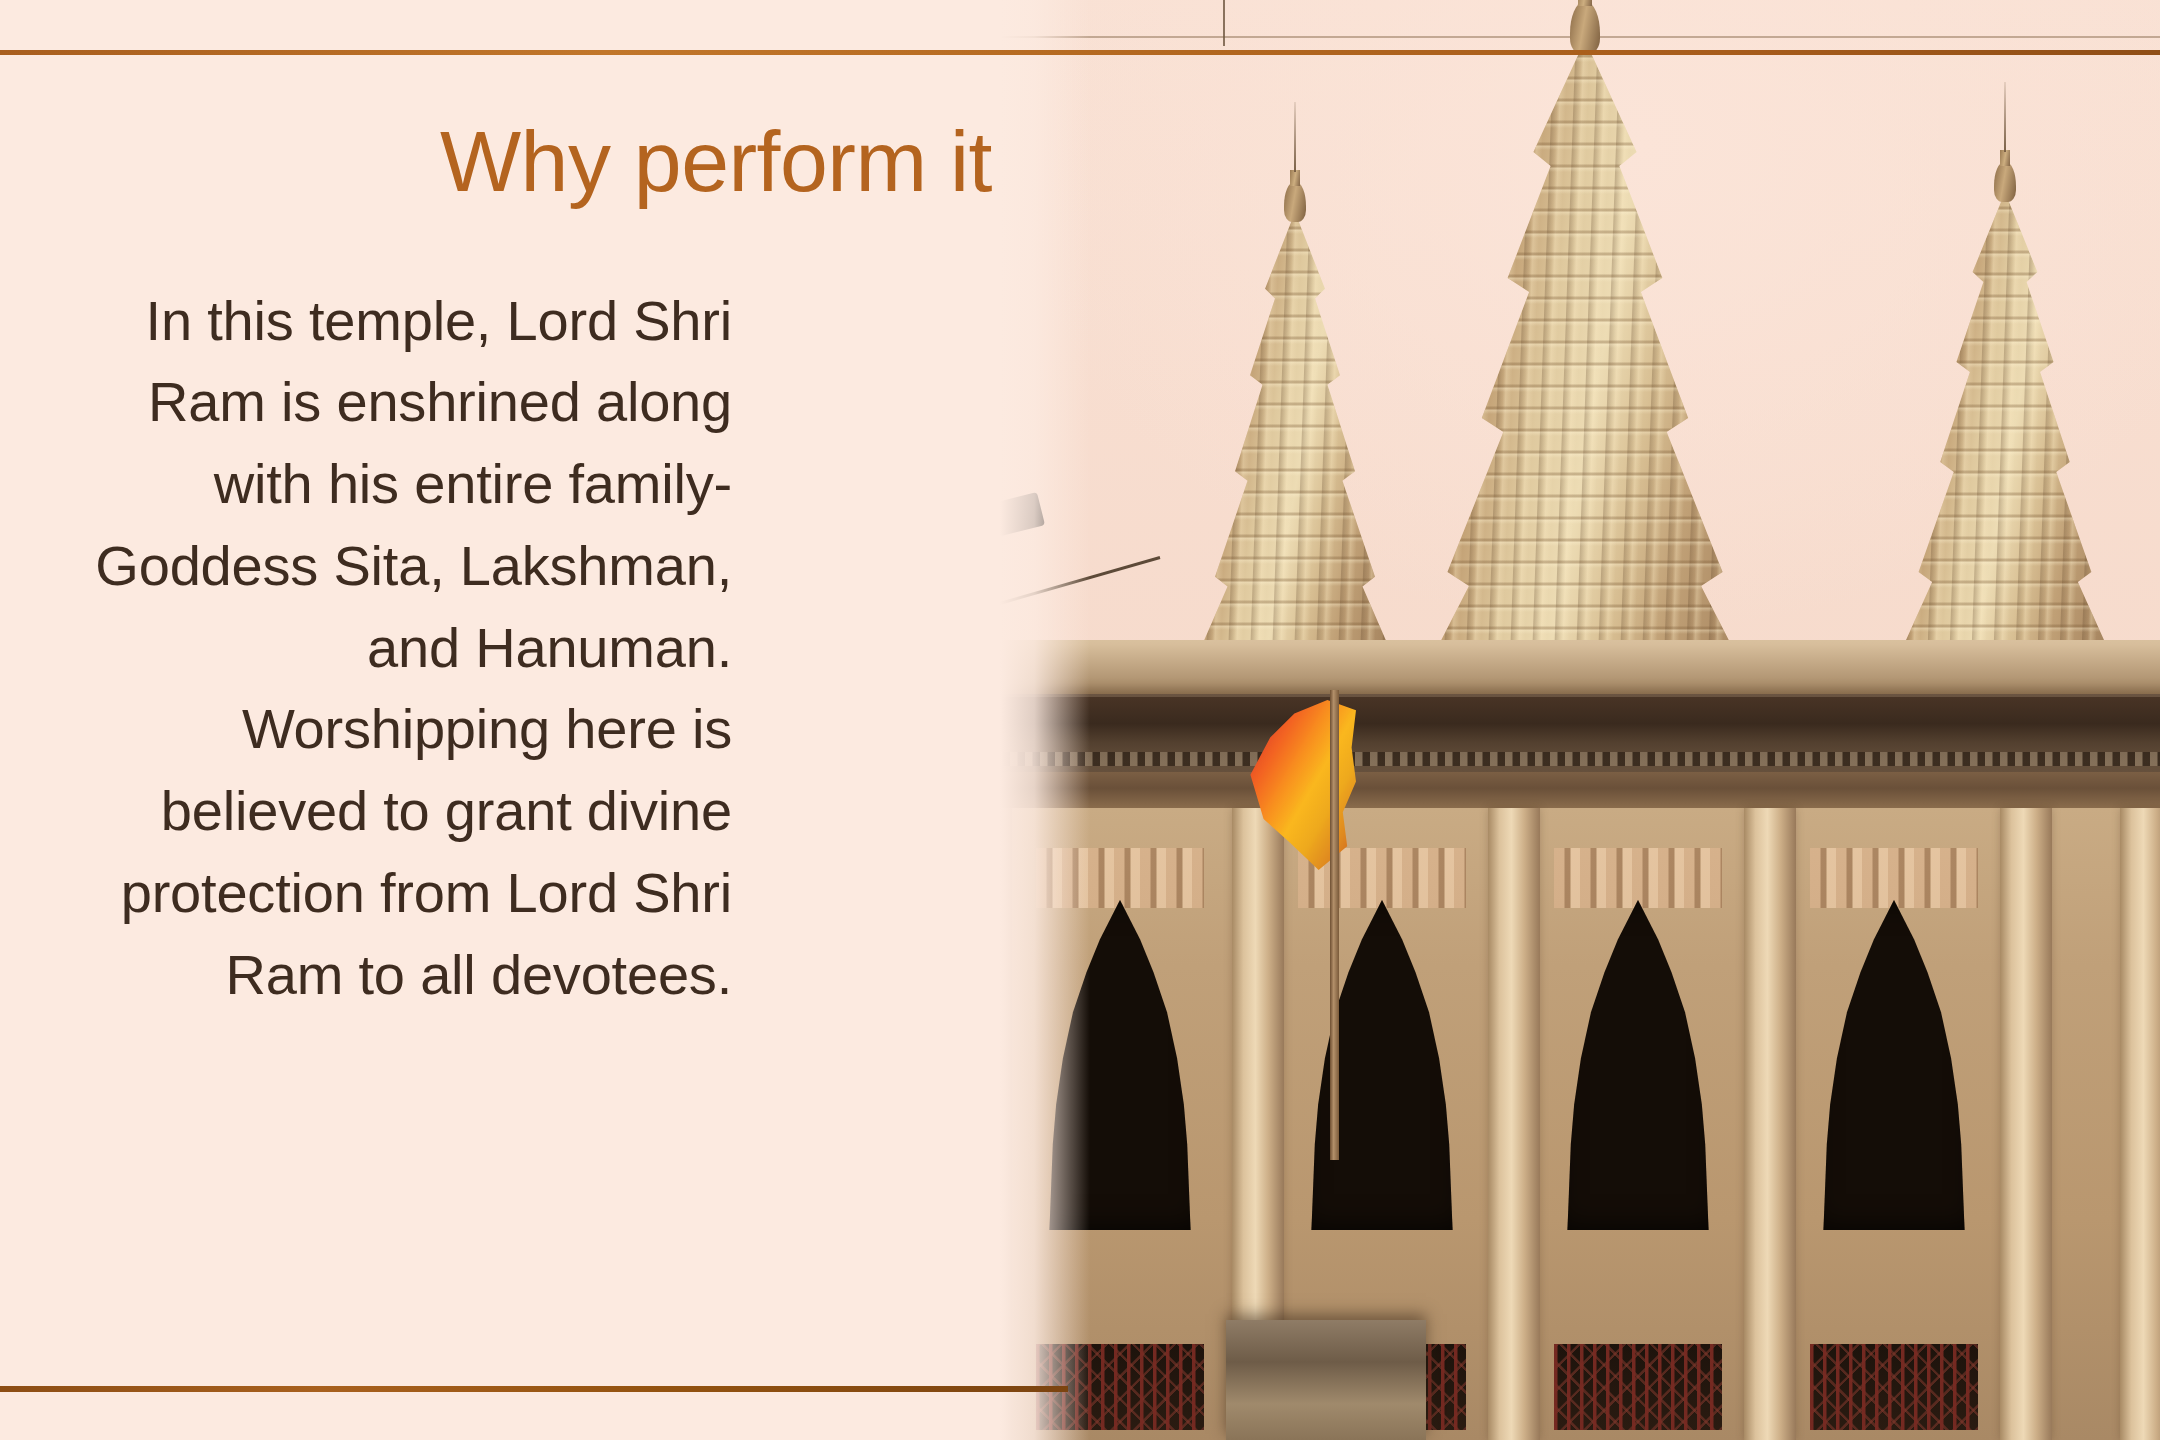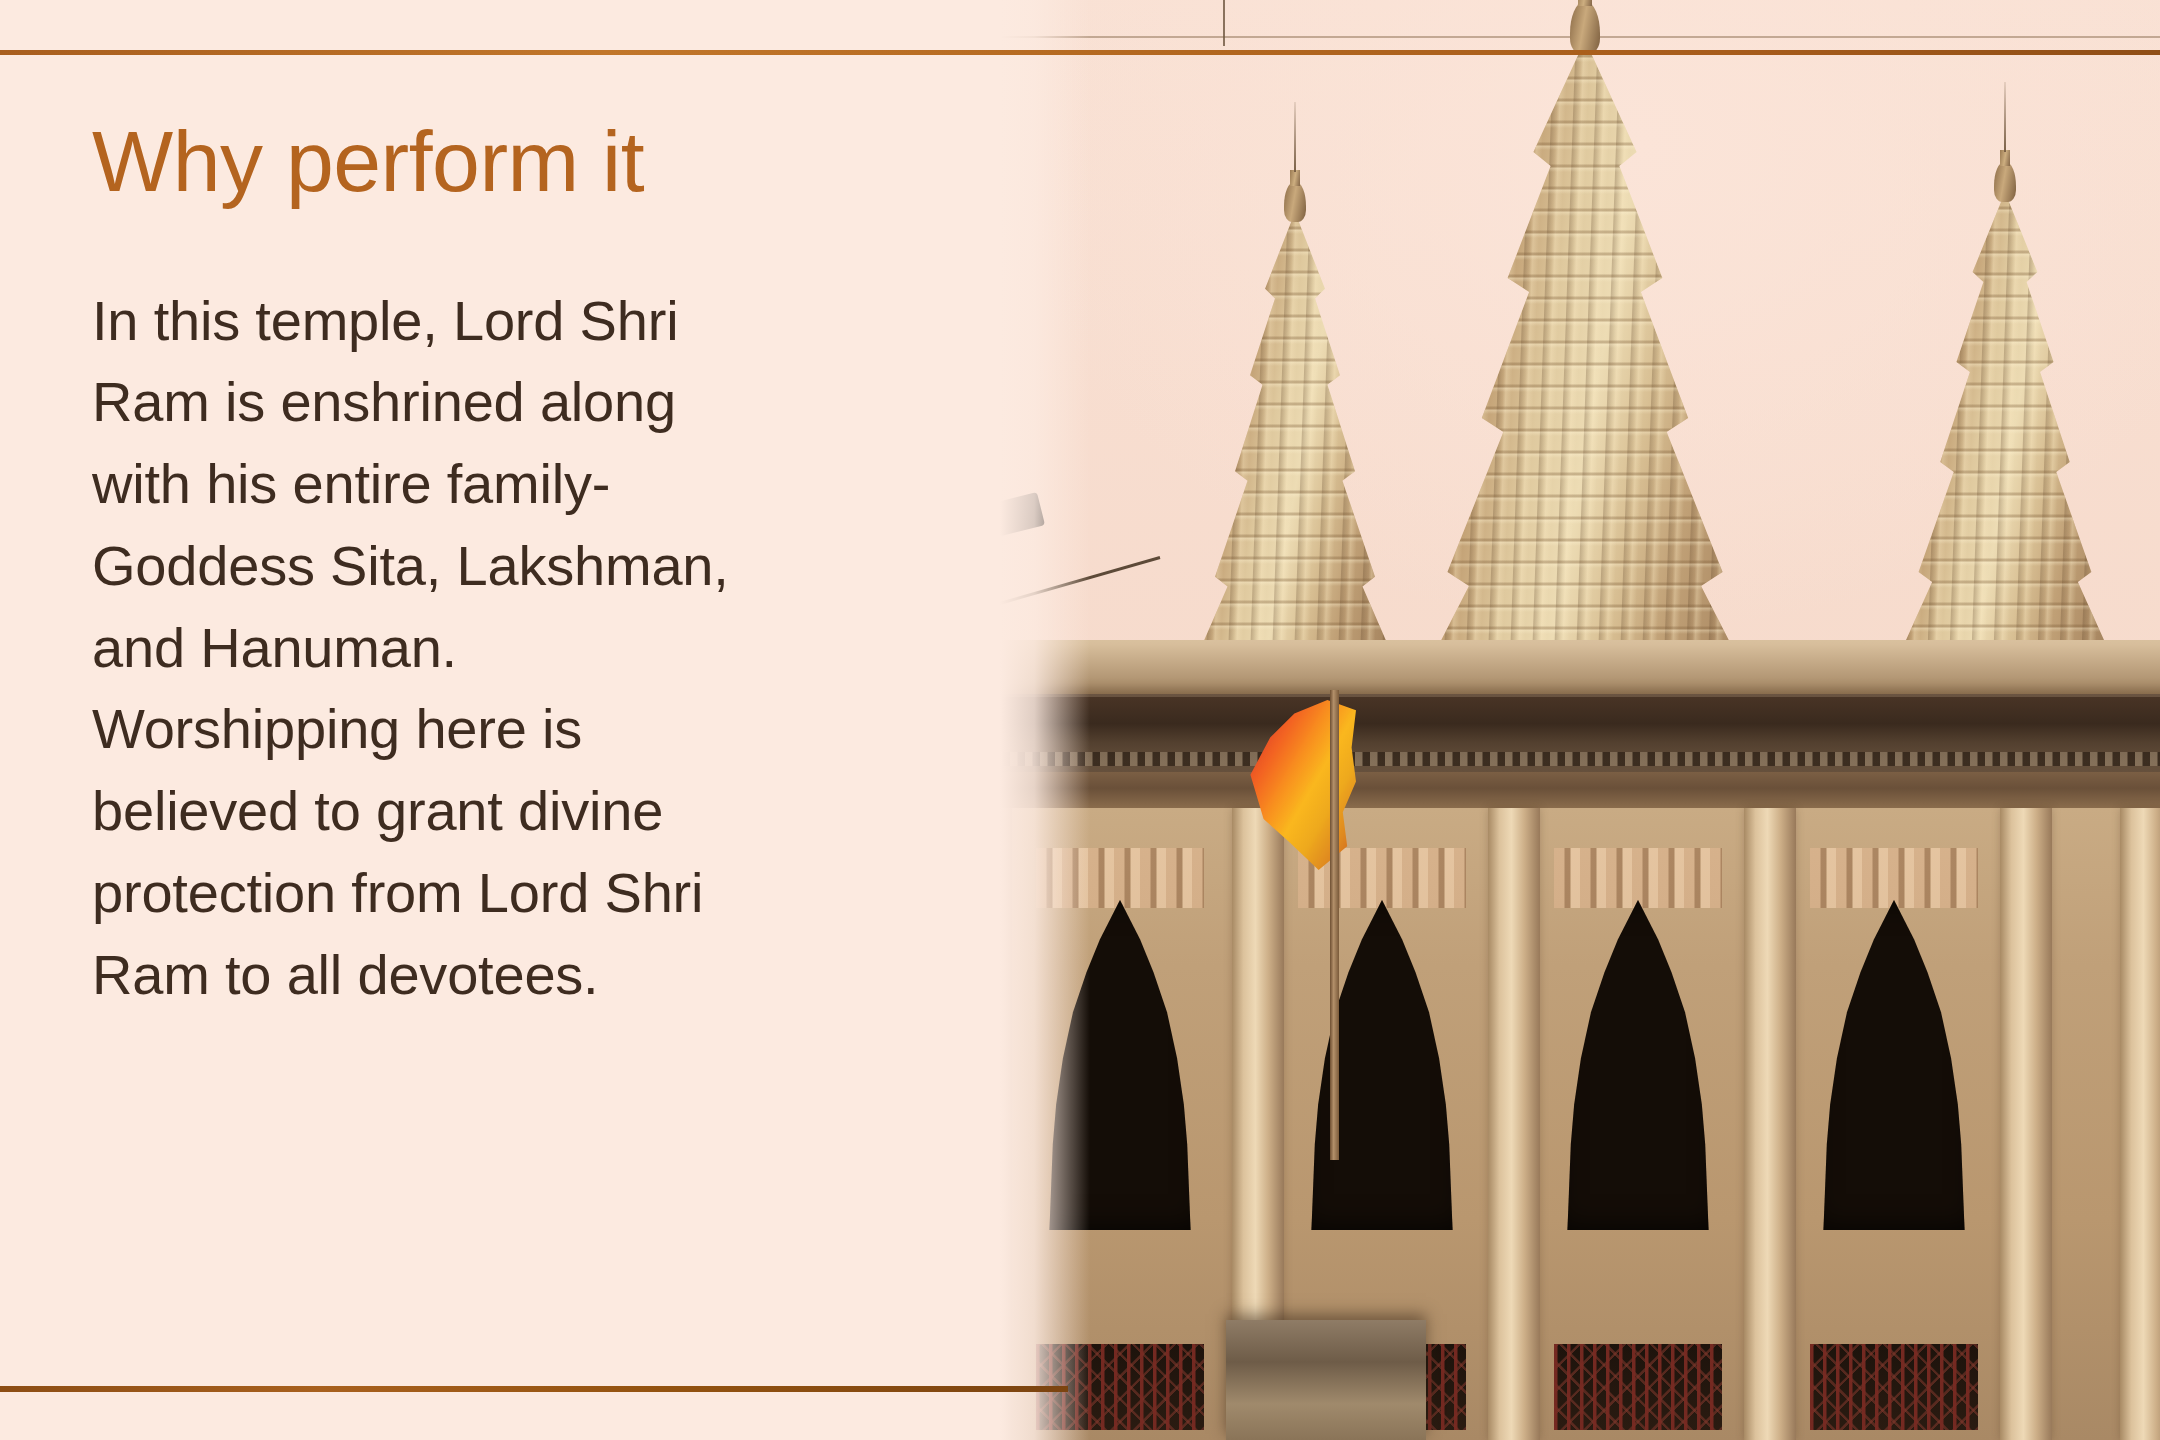--- a/index.html
+++ b/index.html
@@ -308,20 +308,21 @@
     z-index: 6;
   }
 
   
   #textcol {
     position: absolute;
     left: 92px;
     top: 118px;
     width: 900px;
     z-index: 5;
+    text-align: right;
   }
   .head-line1 {
     font-size: 86px;
     line-height: 1.02;
     font-weight: 300;
     color: #B4641F;
     letter-spacing: -0.5px;
     white-space: nowrap;
   }
   .head-line2 {

